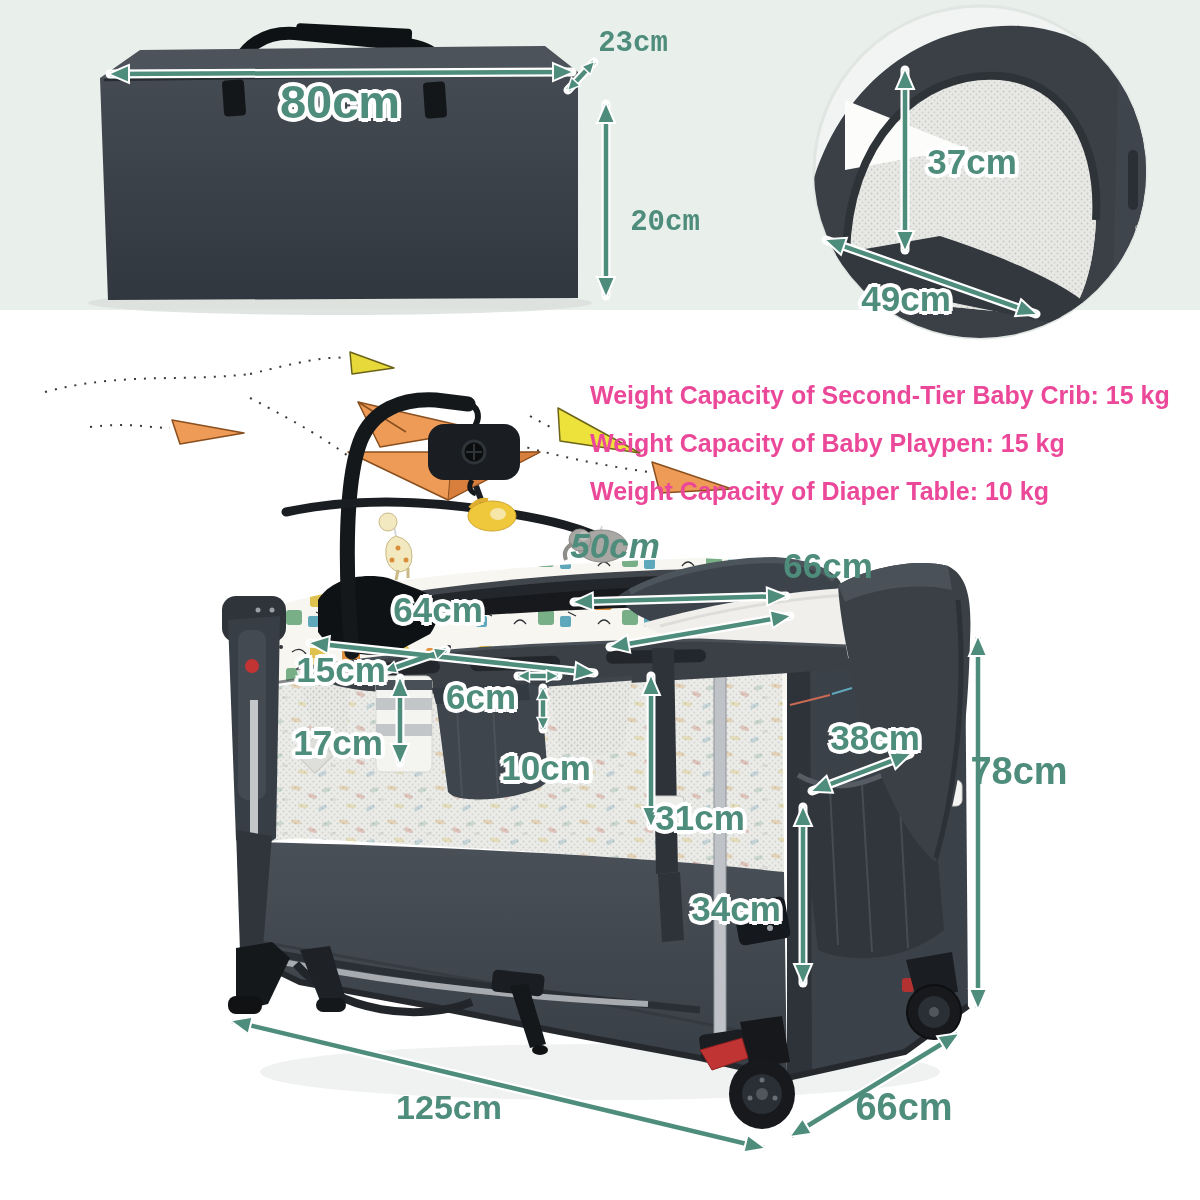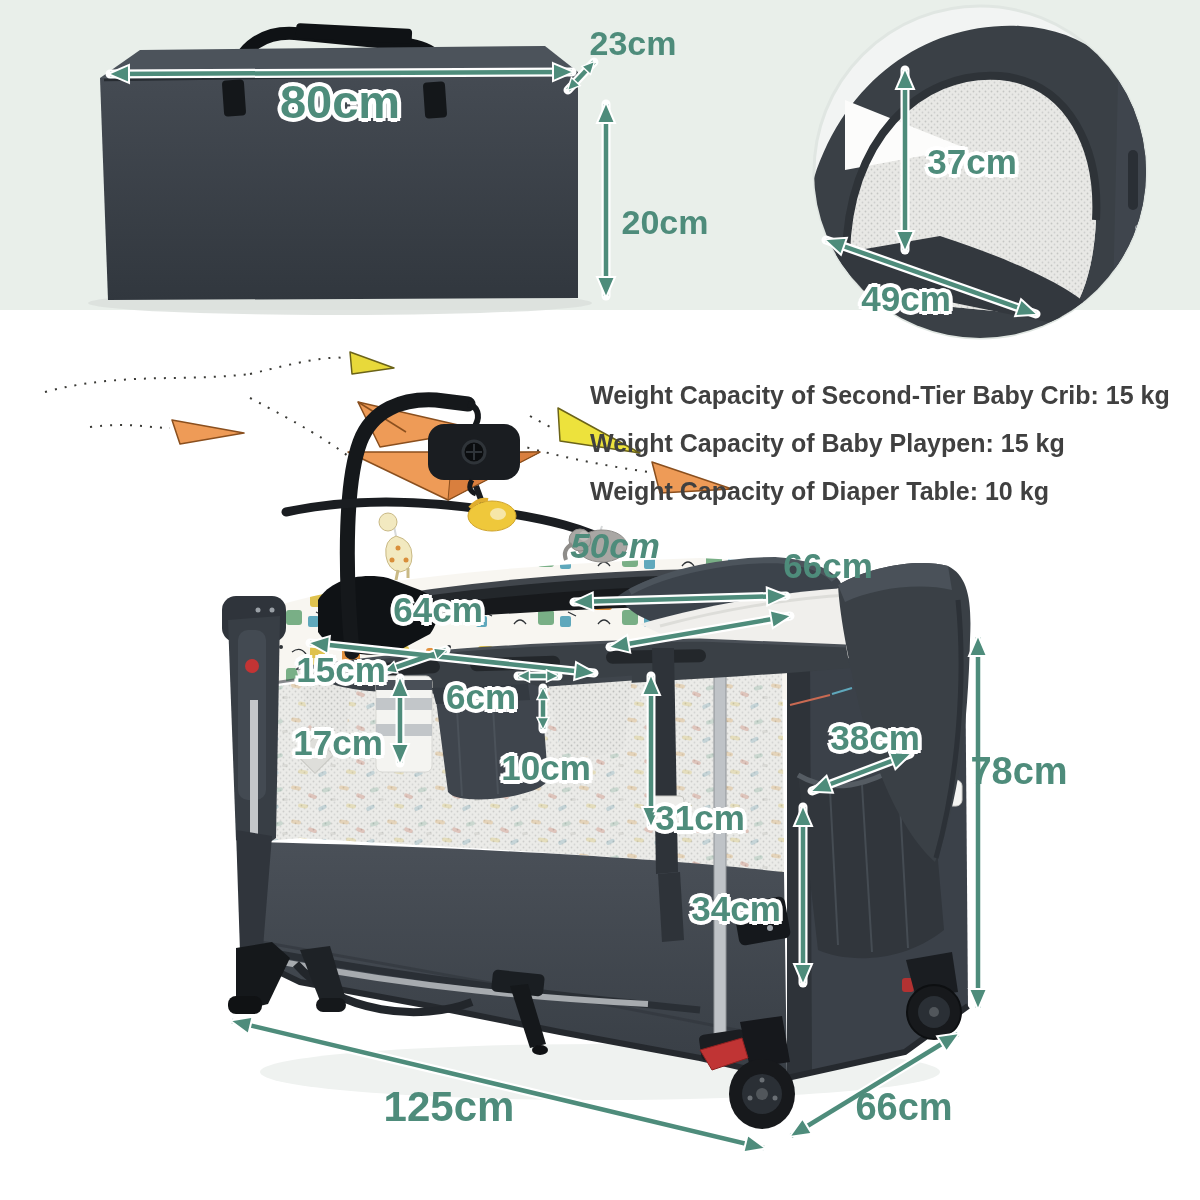--- a/index.html
+++ b/index.html
@@ -3,23 +3,23 @@
 <meta charset="utf-8">
 <style>
   html,body{margin:0;padding:0;background:#fff;}
   #scene{position:relative;width:1200px;height:1200px;overflow:hidden;background:#fff;font-family:"Liberation Sans",sans-serif;}
   #topband{position:absolute;left:0;top:0;width:1200px;height:310px;background:#E9EFEA;}
   #art{position:absolute;left:0;top:0;z-index:1;}
   .dim{position:absolute;z-index:2;transform:translate(-50%,-50%);font-weight:700;font-size:35px;
        color:#4E8C7B;white-space:nowrap;letter-spacing:0;}
   .outlined{text-shadow:-3px -3px 0 #fff,3px -3px 0 #fff,-3px 3px 0 #fff,3px 3px 0 #fff,
             -4px 0 0 #fff,4px 0 0 #fff,0 -4px 0 #fff,0 4px 0 #fff;}
-  .sz40{font-size:47px;} .sz42{font-size:42px;} .sz38{font-size:38px;} .sz34{font-size:34px;}
+  .sz40{font-size:47px;} .sz42{font-size:34px;} .sz38{font-size:38px;} .sz34{font-size:29px;font-family:Liberation Mono, monospace;}
   .spec{position:absolute;z-index:2;transform:translate(0,-50%);font-weight:700;font-size:25px;
-        color:#404040;white-space:nowrap;}
+        color:#ec4899;white-space:nowrap;}
 </style>
 </head>
 <body>
 
 <div id="scene">
   <div id="topband"></div>
 
   <svg id="art" width="1200" height="1200" viewBox="0 0 1200 1200">
     <defs>
       <marker id="ah" markerUnits="userSpaceOnUse" markerWidth="26" markerHeight="22" refX="21" refY="11" orient="auto-start-reverse">

